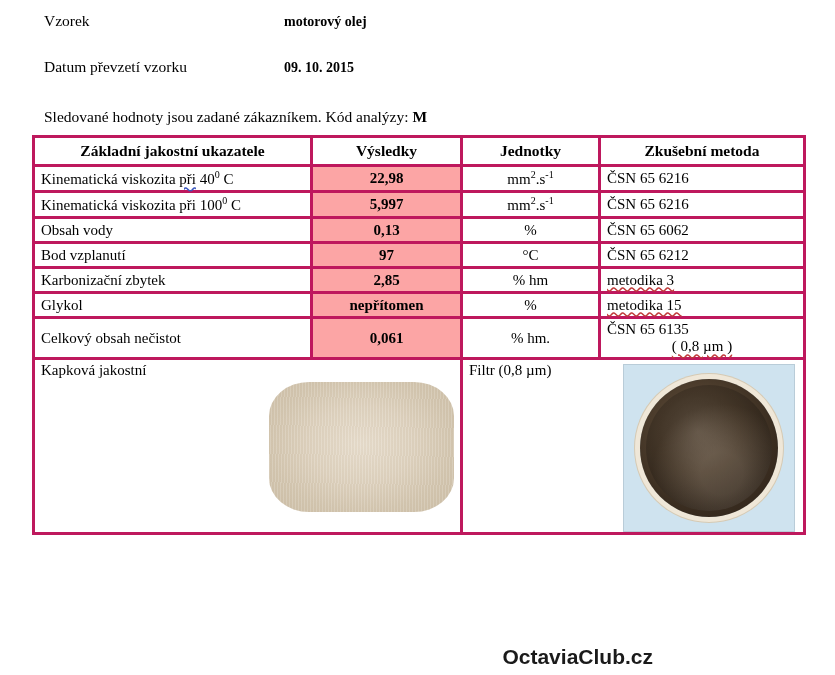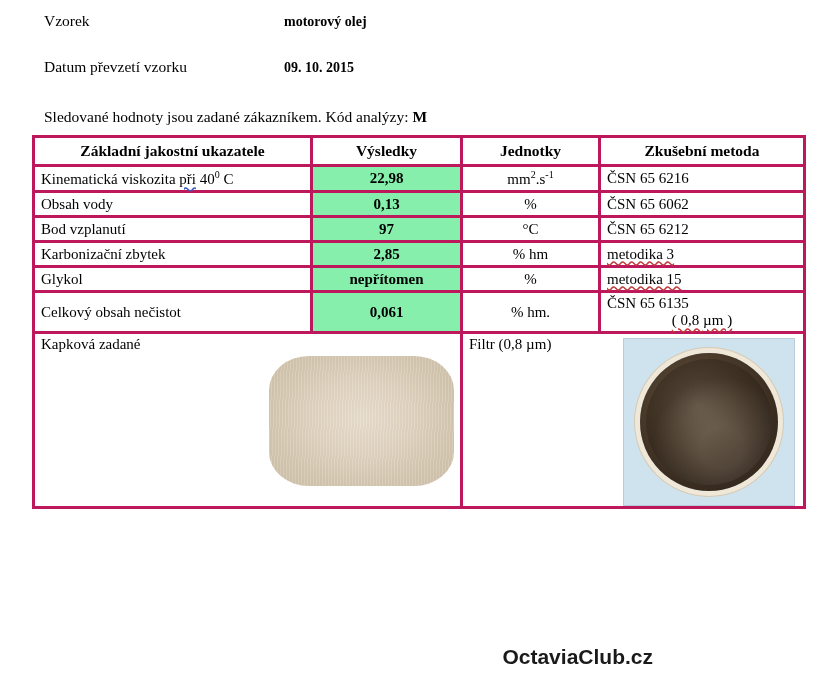--- a/index.html
+++ b/index.html
@@ -72,21 +72,21 @@
   }
   col.c1 { width: 278px; }
   col.c2 { width: 150px; }
   col.c3 { width: 138px; }
   col.c4 { width: 205px; }
 
   td.name { text-align: left; padding-left: 8px; }
   td.value {
     text-align: center;
     font-weight: bold;
-    background: #86efac;
+    background: #fca5a5;
   }
   td.unit { text-align: center; }
   td.method { text-align: left; padding-left: 10px; }
 
   .sup { font-size: 10px; vertical-align: super; }
 
   
   .squiggle {
     text-decoration: underline;
     text-decoration-style: wavy;
@@ -230,20 +230,26 @@
     </thead>
     <tbody>
 
       <tr>
         <td class="name"><span>Kinematická viskozita </span><span class="squiggle-blue">při</span><span> 40</span><span class="sup">0</span><span> C</span></td>
         <td class="value">22,98</td>
         <td class="unit"><span>mm</span><span class="sup">2</span><span>.s</span><span class="sup">-1</span></td>
         <td class="method">ČSN 65 6216</td>
       </tr>
 
+      <tr>
+        <td class="name"><span>Kinematická viskozita při 100</span><span class="sup">0</span><span> C</span></td>
+        <td class="value">5,997</td>
+        <td class="unit"><span>mm</span><span class="sup">2</span><span>.s</span><span class="sup">-1</span></td>
+        <td class="method">ČSN 65 6216</td>
+      </tr>
 
       <tr>
         <td class="name">Obsah vody</td>
         <td class="value">0,13</td>
         <td class="unit">%</td>
         <td class="method">ČSN 65 6062</td>
       </tr>
 
       <tr>
         <td class="name">Bod vzplanutí</td>
@@ -271,21 +277,21 @@
         <td class="value">0,061</td>
         <td class="unit">% hm.</td>
         <td class="method">
           <div>ČSN 65 6135</div>
           <div style="text-align:center;"><span class="squiggle">( 0,8 µm )</span></div>
         </td>
       </tr>
 
       <tr class="photo-row">
         <td class="photo-left" colspan="2">
-          <span class="lbl">Kapková zadané</span>
+          <span class="lbl">Kapková jakostní</span>
           <div class="drop-img"></div>
         </td>
         <td class="photo-right" colspan="2">
           <span class="lbl">Filtr (0,8 µm)</span>
           <div class="filter-img">
             <div class="filter-disc"></div>
           </div>
         </td>
       </tr>
     </tbody>

